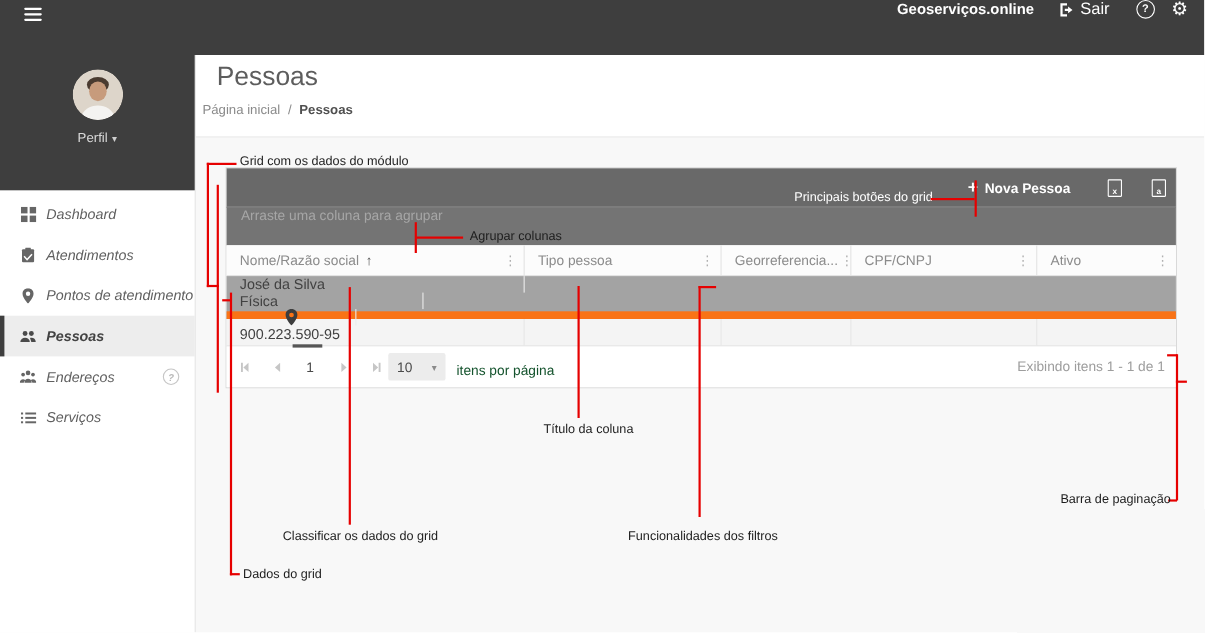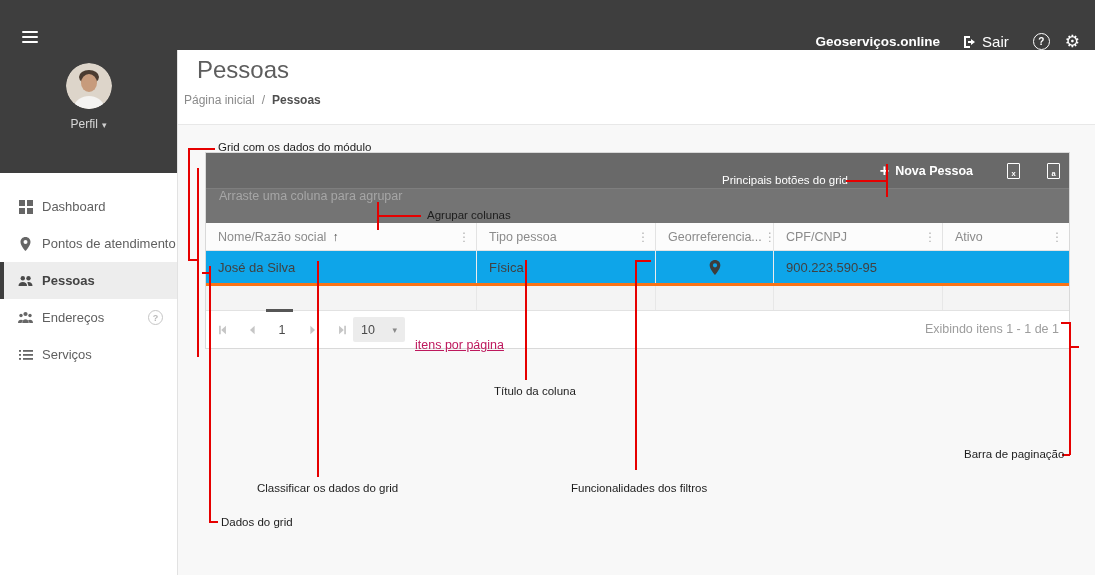--- a/index.html
+++ b/index.html
@@ -1,40 +1,40 @@
 <!DOCTYPE html>
 <html><head>
 <meta charset="utf-8">
 <style>
   html,body{margin:0;padding:0;background:#fff;}
   .page{position:relative;width:1095px;height:575px;overflow:hidden;
         font-family:"Liberation Sans",sans-serif;background:#fff;}
 
   
   .topbar{position:absolute;left:0;top:0;width:1095px;height:50px;background:#3e3e3e;
-          display:flex;align-items:flex-end;}
+          display:flex;align-items:flex-start;}
   .hamburger{margin-left:18px;background:none;border:none;cursor:pointer;padding:4px;}
   .hamburger span{display:block;width:16px;height:2px;background:#fff;margin:3px 0;border-radius:1px;}
   .topbar-right{margin-left:auto;display:flex;align-items:center;padding-right:15px;}
   .brand{color:#fff;font-size:13.5px;font-weight:bold;}
   .logout{display:flex;align-items:center;color:#fff;font-size:15px;margin-left:22px;cursor:pointer;}
   .logout svg{margin-right:6px;}
   .help-circ{margin-left:24px;width:15px;height:15px;border:1.5px solid #fff;border-radius:50%;
              color:#fff;font-size:10px;font-weight:bold;display:flex;align-items:center;justify-content:center;cursor:pointer;}
   .gear{margin-left:15px;color:#fff;font-size:17px;line-height:1;cursor:pointer;}
 
   
   .sidebar{position:absolute;left:0;top:50px;width:178px;height:525px;background:#fff;
            border-right:1px solid #e2e2e2;box-sizing:border-box;}
   .profile{height:123px;background:#3e3e3e;text-align:center;color:#fff;}
   .avatar{margin-top:13px;border-radius:50%;display:inline-block;}
   .profile .uname{font-size:13px;font-weight:bold;margin-top:5px;}
   .profile .perfil{font-size:12px;color:#d8d8d8;margin-top:4px;cursor:pointer;}
   .profile .perfil .caret{font-size:9px;margin-left:4px;color:#cfcfcf;}
-  .menu{padding-top:15px;}
+  .menu{padding-top:3px;font-style:italic;}
   .mitem{position:relative;height:37px;display:flex;align-items:center;padding-left:17px;
          font-size:13px;color:#5f5f5f;cursor:pointer;}
   .mitem .micon{width:17px;display:flex;justify-content:center;margin-right:8px;}
   .mitem.active{background:#ededed;color:#434343;font-weight:bold;}
   .active-bar{position:absolute;left:0;top:0;bottom:0;width:4px;background:#3e3e3e;}
   .mhelp{margin-left:auto;margin-right:14px;width:13px;height:13px;border:1px solid #c6c6c6;border-radius:50%;
          color:#b9b9b9;font-size:9px;display:flex;align-items:center;justify-content:center;font-weight:bold;}
 
   
   .content-bg{position:absolute;left:178px;top:125px;right:0;bottom:0;background:#f8f8f8;}
@@ -60,40 +60,40 @@
   .g-groupbar span{color:#a6a6a6;font-size:12.5px;padding-left:13px;}
 
   .g-header{display:flex;height:27px;background:#fcfcfc;border-bottom:1px solid #e3e3e3;}
   .g-hcell{display:flex;align-items:center;box-sizing:border-box;border-right:1px solid #e3e3e3;
            padding:0 4px 0 12px;color:#8b8b8b;font-size:12.5px;cursor:pointer;}
   .g-hcell:last-child{border-right:none;}
   .sort{color:#4a4a4a;font-size:12px;margin-left:6px;}
   .cmenu{margin-left:auto;color:#b0b0b0;font-size:12px;cursor:pointer;padding:0 2px;}
   .c1{width:271px;} .c2{width:179px;} .c3{width:118px;} .c4{width:169px;} .c5{width:126px;}
 
-  .g-row{display:flex;height:32px;background:#0ea5e9;border-bottom:3px solid #f97316;}
+  .g-row{display:flex;height:32px;background:#a3a3a3;border-bottom:7px solid #f97316;flex-direction:column;}
   .g-cell{display:flex;align-items:center;box-sizing:border-box;border-right:1px solid #ececec;
           padding-left:12px;color:#414141;font-size:13px;}
   .g-cell:last-child{border-right:none;}
   .g-cell.center{justify-content:center;padding-left:0;}
   .g-empty{display:flex;height:24px;background:#f4f4f4;border-bottom:1px solid #e2e2e2;}
   .g-ecell{box-sizing:border-box;border-right:1px solid #e7e7e7;height:100%;}
   .g-ecell:last-child{border-right:none;}
 
   .g-pager{position:relative;height:37px;background:#fff;font-size:12.5px;}
   .pgbtn{position:absolute;top:0;height:100%;width:20px;display:flex;align-items:center;justify-content:center;
          background:none;border:none;cursor:pointer;padding:0;}
   .pg-first{left:6px;} .pg-prev{left:36px;} .pg-next{left:96px;} .pg-last{left:126px;}
   .pg-page{position:absolute;left:62px;top:0;height:100%;width:28px;display:flex;align-items:center;
            justify-content:center;color:#4a4a4a;cursor:pointer;}
   .pg-ind{position:absolute;left:60px;top:-2px;width:27px;height:3px;background:#565656;}
   .pg-size{position:absolute;left:147px;top:6px;width:52px;height:25px;background:#ececec;border-radius:2px;
            display:flex;align-items:center;padding:0 8px;box-sizing:border-box;color:#4a4a4a;cursor:pointer;}
   .pg-size .caret{margin-left:auto;font-size:9px;color:#8a8a8a;}
-  .pg-size-label{position:absolute;left:209px;top:16px;line-height:37px;color:#be185d;text-decoration:underline;}
+  .pg-size-label{position:absolute;left:209px;top:4px;line-height:37px;color:#14532d;}
   .pg-status{position:absolute;right:10px;top:0;line-height:37px;color:#9d9d9d;}
 
   
   .ann{position:absolute;left:0;top:12px;width:1031px;height:575px;pointer-events:none;
        font-size:11.5px;color:#1d1d1d;}
   .rl{position:absolute;background:#e60000;}
   .al{position:absolute;white-space:nowrap;}
   .al.white{color:#fff;}
 </style>
 </head>
@@ -149,20 +149,30 @@
               <rect x="0" y="0" width="6" height="6"></rect>
               <rect x="8" y="0" width="6" height="6"></rect>
               <rect x="0" y="8" width="6" height="6"></rect>
               <rect x="8" y="8" width="6" height="6"></rect>
             </svg>
         </span>
         <span>Dashboard</span>
       </div>
       <div class="mitem">
         <span class="micon">
+          <svg width="13" height="14" viewBox="0 0 13 14" fill="#666">
+              <rect x="1" y="1.5" width="11" height="12" rx="1"></rect>
+              <rect x="4" y="0" width="5" height="2.5" rx="0.5"></rect>
+              <path d="M3.4 7.5l2.2 2.4 4-4.3 1 1-5 5.4-3.2-3.5z" fill="#fff"></path>
+            </svg>
+        </span>
+        <span>Atendimentos</span>
+      </div>
+      <div class="mitem">
+        <span class="micon">
           <svg width="11" height="14" viewBox="0 0 11 14" fill="#666">
               <path d="M5.5 0C2.5 0 .5 2.2.5 5c0 3.8 5 9 5 9s5-5.2 5-9c0-2.8-2-5-5-5zm0 7a2 2 0 110-4 2 2 0 010 4z"></path>
             </svg>
         </span>
         <span>Pontos de atendimento</span>
       </div>
       <div class="mitem active">
         <span class="active-bar"></span>
         <span class="micon">
           <svg width="15" height="12" viewBox="0 0 15 12" fill="#4a4a4a">

